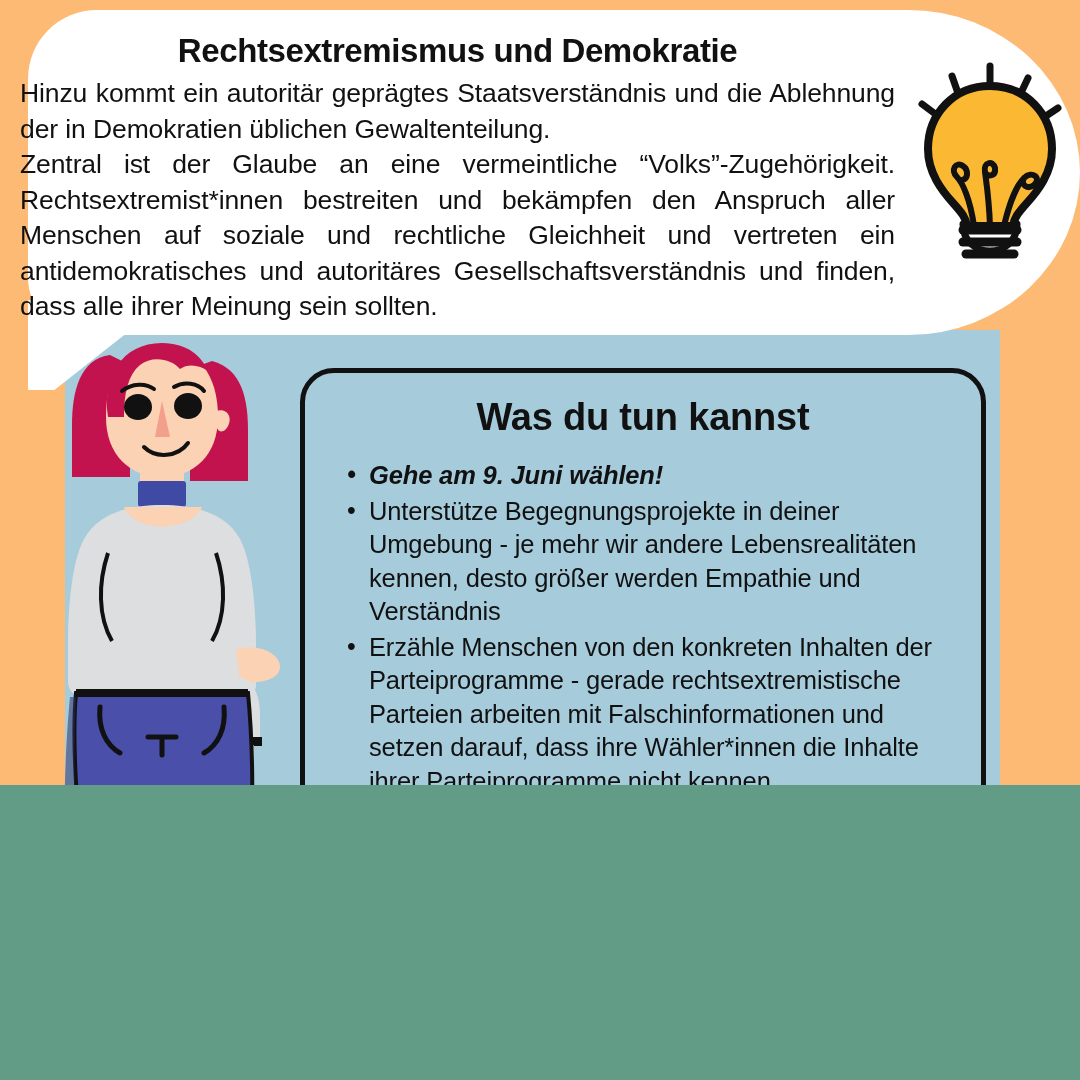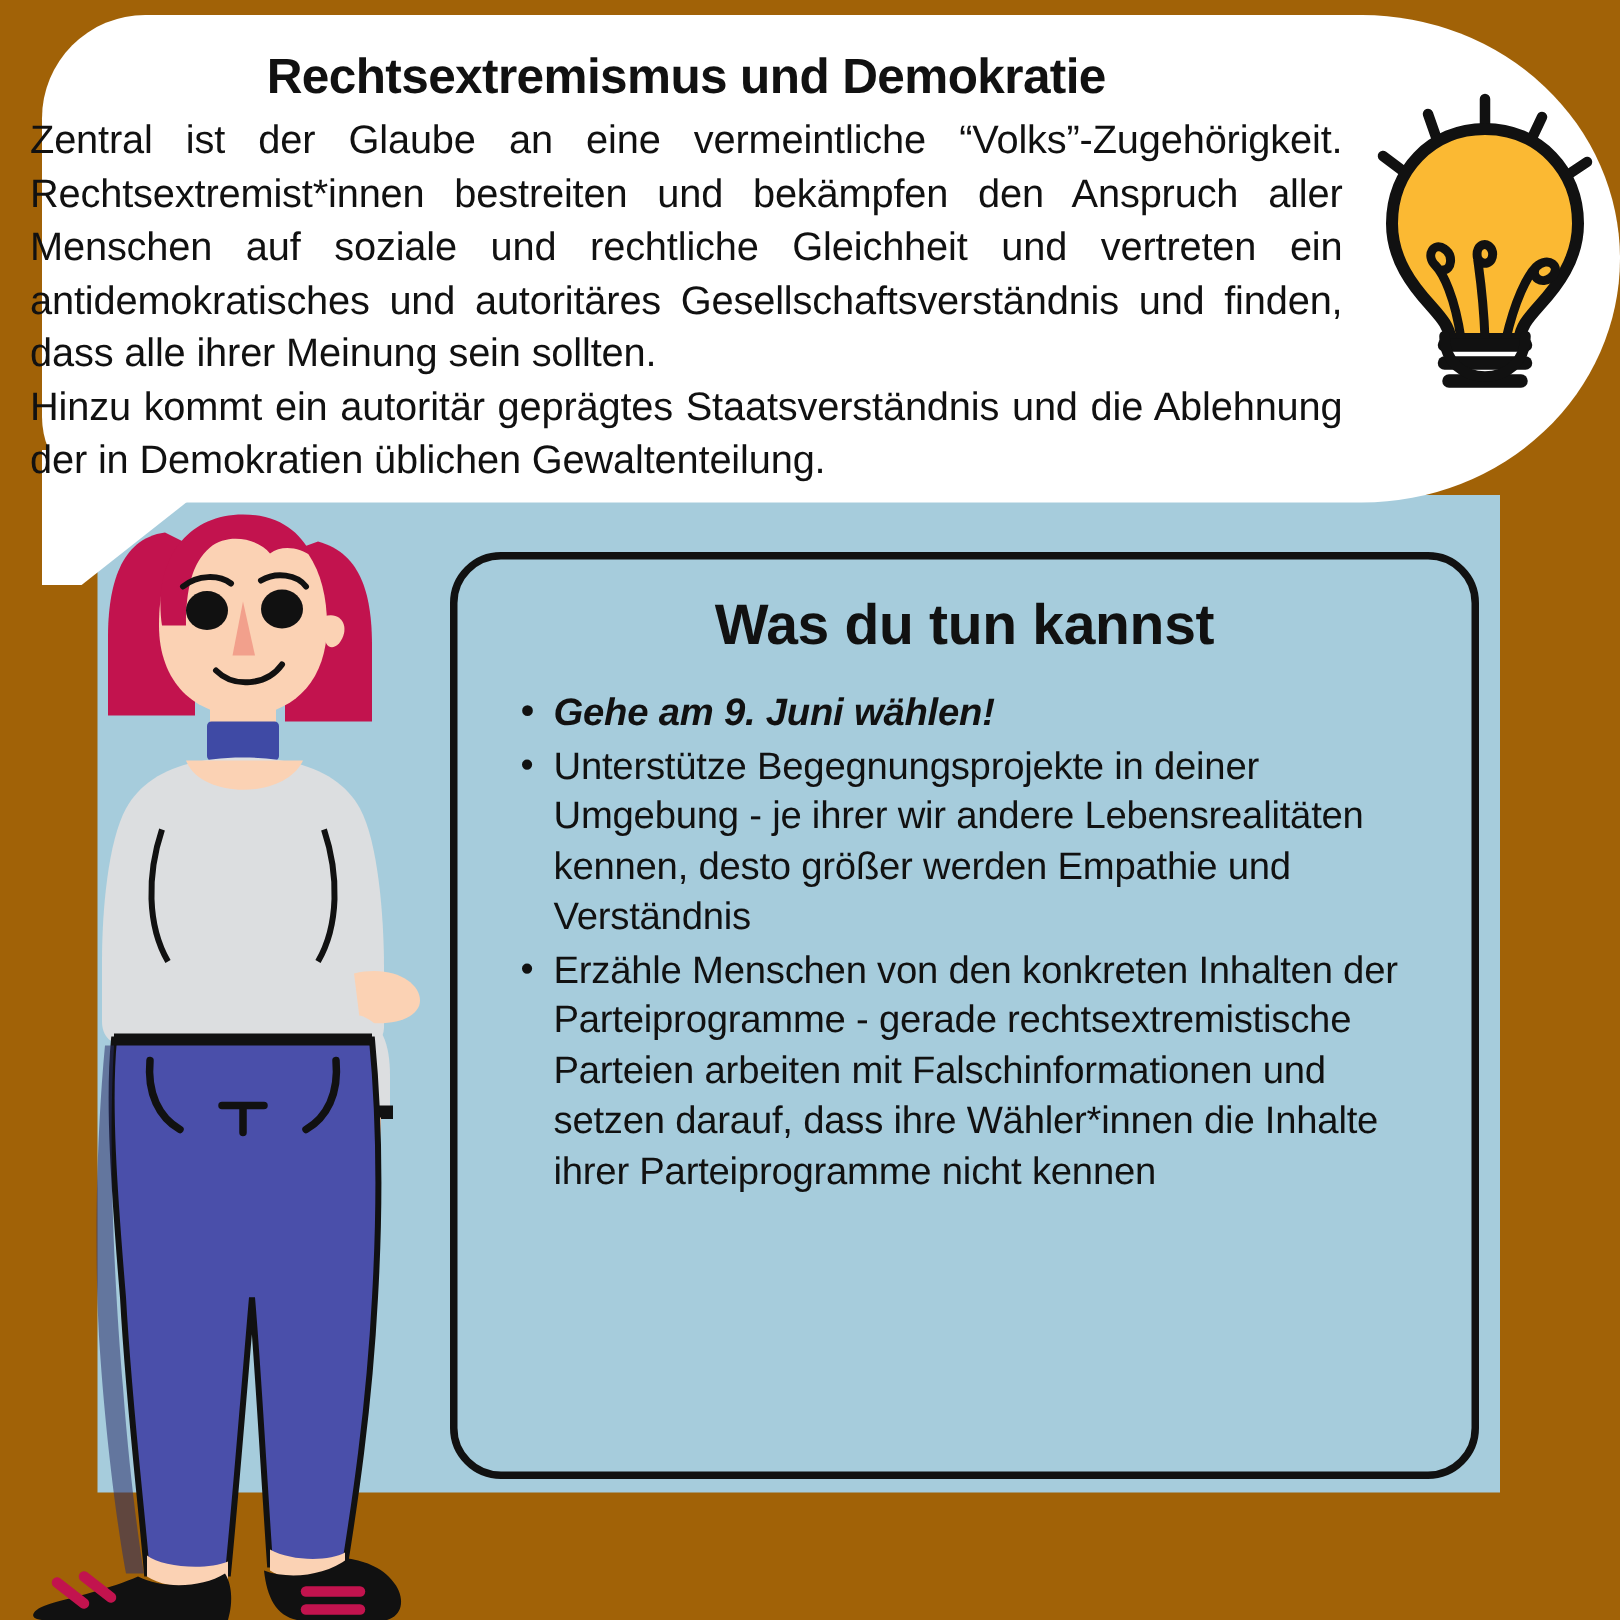--- a/index.html
+++ b/index.html
@@ -10,22 +10,22 @@
     width: 1080px;
     height: 1080px;
     overflow: hidden;
     font-family: "Liberation Sans", sans-serif;
     background: #639C86;
   }
 
   #poster {
     position: relative;
     width: 1080px;
-    height: 1080px;
-    background: #a16207;
+    height: 785px;
+    background: #fdba74;
     overflow: hidden;
   }
 
   
   .blue-panel {
     position: absolute;
     left: 65px;
     top: 330px;
     width: 935px;
     height: 665px;
@@ -158,22 +158,22 @@
 <div id="poster">
 
   <div class="blue-panel"></div>
 
   <div class="bubble-tail"></div>
 
   <div class="bubble"></div>
 
   <div class="bubble-inner">
     <div class="title">Rechtsextremismus und Demokratie</div>
+    <p class="body-par">Hinzu kommt ein autoritär geprägtes Staatsverständnis und die Ablehnung der in Demokratien üblichen Gewaltenteilung.</p>
     <p class="body-par">Zentral ist der Glaube an eine vermeintliche “Volks”-Zugehörigkeit. Rechtsextremist*innen bestreiten und bekämpfen den Anspruch aller Menschen auf soziale und rechtliche Gleichheit und vertreten ein antidemokratisches und autoritäres Gesellschaftsverständnis und finden, dass alle ihrer Meinung sein sollten.</p>
-    <p class="body-par">Hinzu kommt ein autoritär geprägtes Staatsverständnis und die Ablehnung der in Demokratien üblichen Gewaltenteilung.</p>
   </div>
 
   <svg class="bulb" viewBox="0 0 180 205">
     <g stroke="#111111" stroke-width="7" stroke-linecap="round">
       <line x1="22" y1="46" x2="38" y2="58"></line>
       <line x1="52" y1="18" x2="59" y2="38"></line>
       <line x1="90" y1="8" x2="90" y2="31"></line>
       <line x1="128" y1="20" x2="119" y2="39"></line>
       <line x1="158" y1="50" x2="140" y2="62"></line>
     </g>
@@ -251,18 +251,18 @@
       <line x1="44" y1="726" x2="62" y2="740"></line>
       <line x1="192" y1="736" x2="228" y2="736"></line>
       <line x1="192" y1="748" x2="228" y2="748"></line>
     </g>
   </svg>
 
   <div class="card">
     <div class="card-title">Was du  tun kannst</div>
     <ul class="card-list">
       <li class="emph">Gehe am 9. Juni wählen!</li>
-      <li>Unterstütze Begegnungsprojekte in deiner Umgebung - je ihrer wir andere Lebensrealitäten kennen, desto größer werden Empathie und Verständnis</li>
+      <li>Unterstütze Begegnungsprojekte in deiner Umgebung - je mehr wir andere Lebensrealitäten kennen, desto größer werden Empathie und Verständnis</li>
       <li>Erzähle Menschen von den konkreten Inhalten der Parteiprogramme - gerade rechtsextremistische Parteien arbeiten mit Falschinformationen und setzen darauf, dass ihre Wähler*innen die Inhalte ihrer Parteiprogramme nicht kennen</li>
     </ul>
   </div>
 
 </div>
 
 </body></html>

